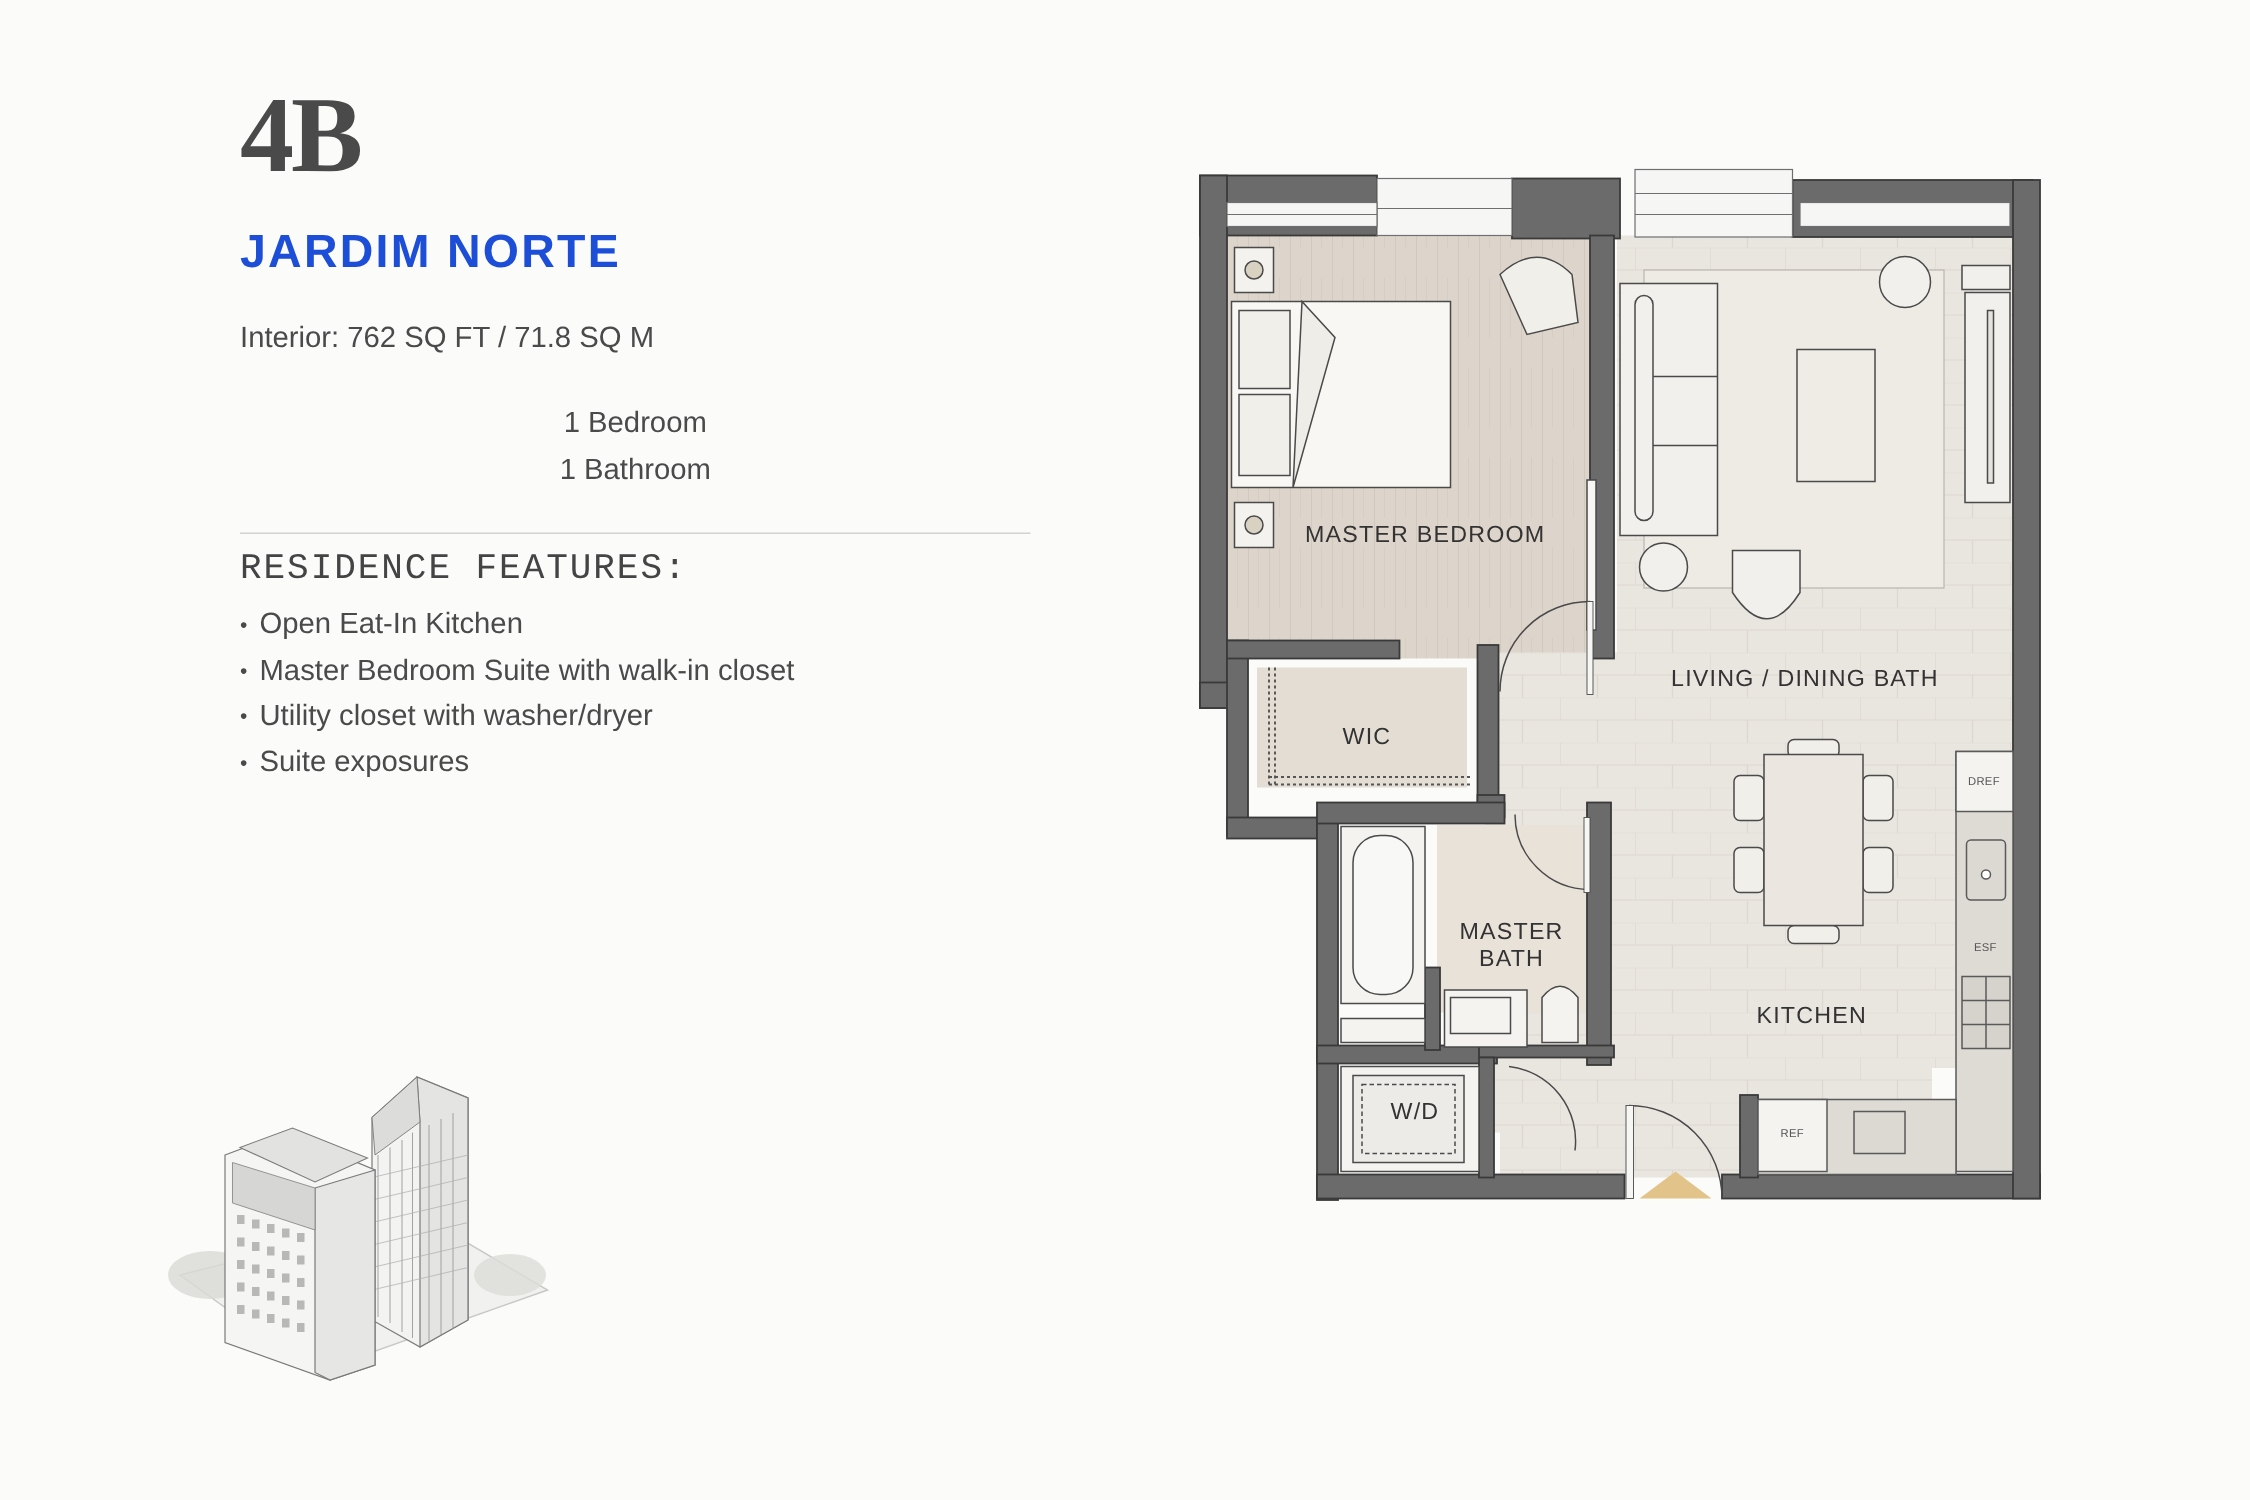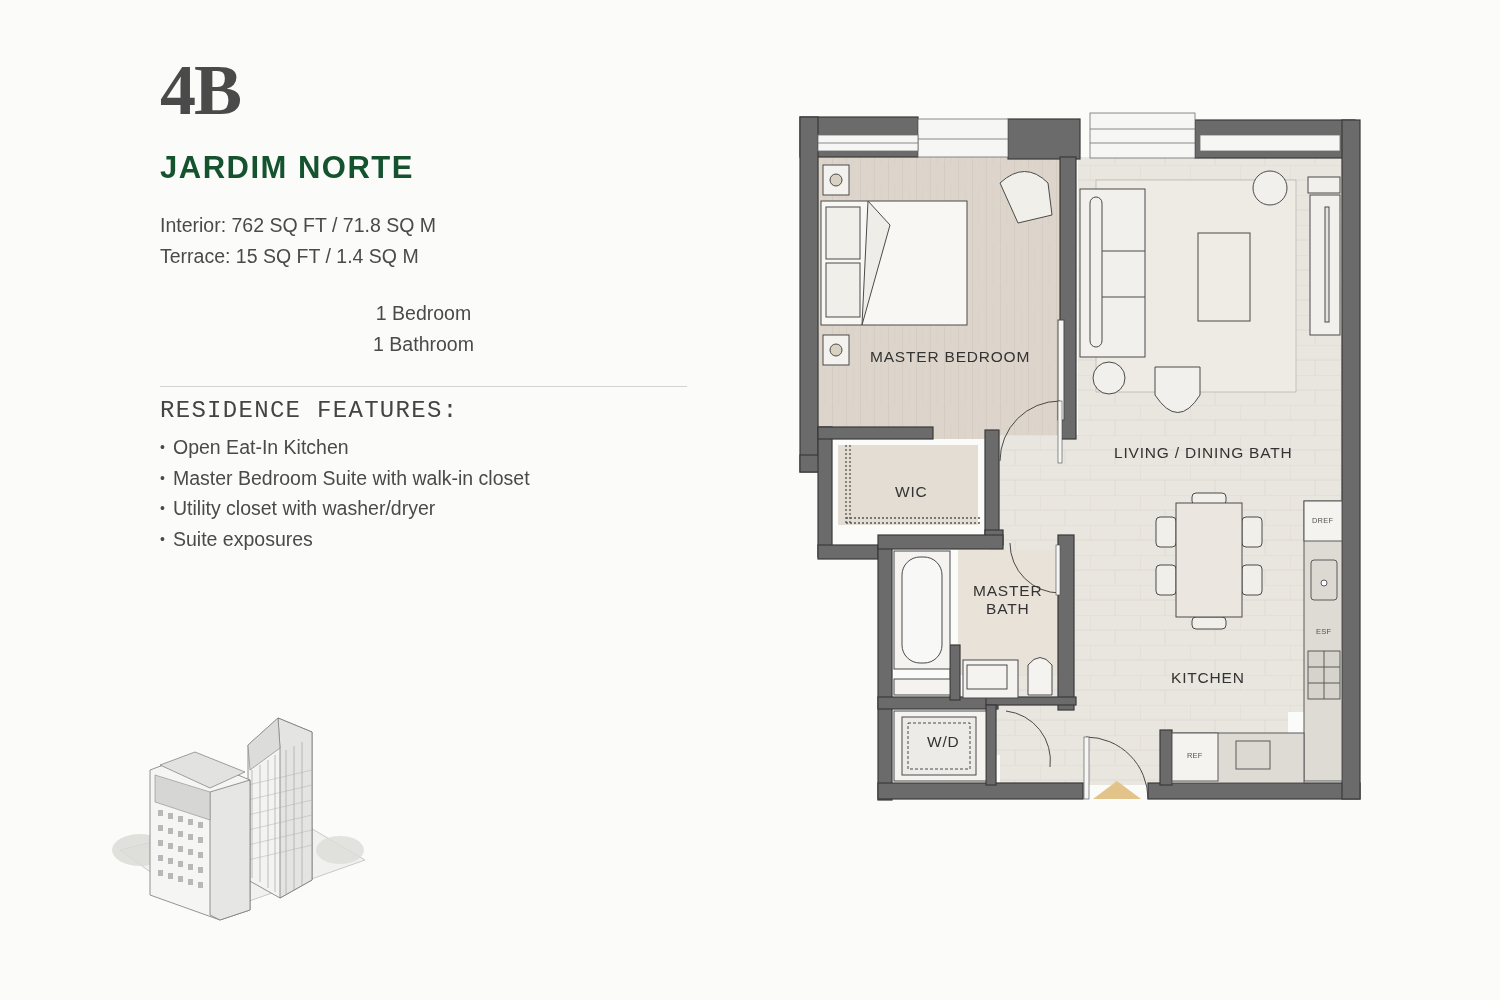--- a/index.html
+++ b/index.html
@@ -11,21 +11,21 @@
     font-family: "Liberation Sans", "DejaVu Sans", sans-serif;
   }
   .info { position: absolute; left: 160px; top: 52px; width: 527px; }
   .unit-no {
     font-family: "Liberation Serif", "DejaVu Serif", serif;
     font-size: 72px; line-height: 76px; color: #4a4a4a;
     letter-spacing: -2px; margin: 0;
   }
   .project {
     margin-top: 22px;
-    font-size: 31px; font-weight: bold; letter-spacing: 1.5px; color: #14532d;
+    font-size: 31px; font-weight: bold; letter-spacing: 1.5px; color: #1d4ed8;
   }
   .area { margin-top: 24px; font-size: 19.5px; line-height: 31px; color: #4a4a4a; }
   .rooms { margin-top: 26px; font-size: 19.5px; line-height: 31px; color: #4a4a4a; text-align: center; }
   .divider { margin-top: 26px; height: 1px; background: #d2d2d0; width: 527px; }
   .features-title {
     margin-top: 10px; font-size: 24px; letter-spacing: 1.3px; color: #444; font-family: Liberation Mono, monospace;
   }
   .features { list-style: none; margin: 8px 0 0 0; padding: 0; }
   .features li {
     font-size: 19.5px; line-height: 30.5px; color: #4a4a4a;
@@ -45,21 +45,20 @@
   .appl-label { position: absolute; font-size: 7.5px; color: #555; letter-spacing: 0.2px; }
 </style>
 </head>
 <body>
 
 <section class="info">
   <h1 class="unit-no">4B</h1>
   <div class="project">JARDIM NORTE</div>
   <div class="area">
     <div>Interior: 762 SQ FT / 71.8 SQ M</div>
-    <div>Terrace: 15 SQ FT / 1.4 SQ M</div>
   </div>
   <div class="rooms">
     <div>1 Bedroom</div>
     <div>1 Bathroom</div>
   </div>
   <div class="divider"></div>
   <div class="features-title">RESIDENCE FEATURES:</div>
   <ul class="features">
     <li><span class="bullet">•</span><span>Open Eat-In Kitchen</span></li>
     <li><span class="bullet">•</span><span>Master Bedroom Suite with walk-in closet</span></li>
@@ -286,21 +285,21 @@
 
     <path d="M296 632 A62 62 0 0 1 358 694" fill="none" stroke="#4a4a4a" stroke-width="1"></path>
     <rect x="294" y="632" width="5" height="62" fill="#f6f6f5" stroke="#4a4a4a" stroke-width="0.6"></rect>
     <polygon points="303,694 327,676 351,694" fill="#e2c48a"></polygon>
   </svg>
 
   
   <div class="room-label" style="left:80px; top:243px;">MASTER BEDROOM</div>
   <div class="room-label" style="left:324px; top:339px;">LIVING / DINING BATH</div>
   <div class="room-label" style="left:105px; top:378px;">WIC</div>
-  <div class="room-label" style="left:183px; top:477px;">
+  <div class="room-label" style="left:183px; top:508px;">
     <div>MASTER</div>
     <div>BATH</div>
   </div>
   <div class="room-label" style="left:381px; top:564px;">KITCHEN</div>
   <div class="room-label" style="left:137px; top:628px;">W/D</div>
 
   <div class="appl-label" style="left:522px; top:411px;">DREF</div>
   <div class="appl-label" style="left:526px; top:522px;">ESF</div>
   <div class="appl-label" style="left:397px; top:646px;">REF</div>
 </div>

